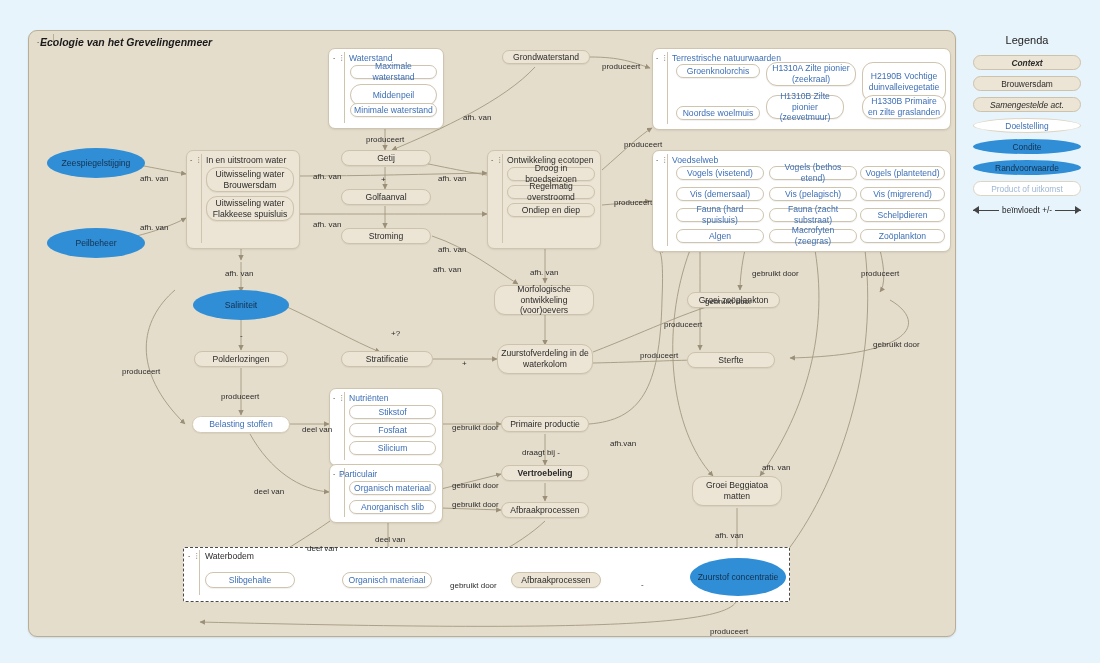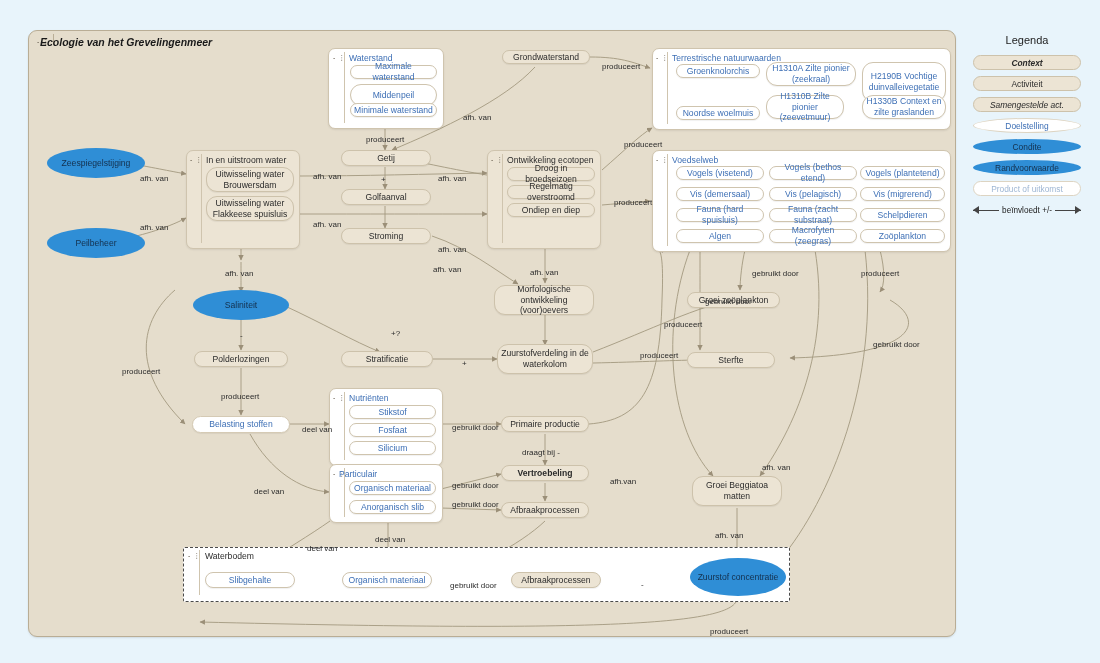--- a/index.html
+++ b/index.html
@@ -255,21 +255,21 @@
 
   <div class="group" style="left:652px;top:48px;width:297px;height:80px;"></div>
   <div class="collapse" style="left:656px;top:54px;">- ⋮</div>
   <div class="group-vbar" style="left:667px;top:52px;height:72px;"></div>
   <div class="group-title" style="left:672px;top:53px;">Terrestrische natuurwaarden</div>
   <div class="node blue-txt" style="left:676px;top:64px;width:84px;height:14px;">Groenknolorchis</div>
   <div class="node blue-txt" style="left:766px;top:62px;width:90px;height:24px;">H1310A Zilte pionier (zeekraal)</div>
   <div class="node blue-txt" style="left:862px;top:62px;width:84px;height:40px;">H2190B Vochtige duinvalleivegetatie</div>
   <div class="node blue-txt" style="left:676px;top:106px;width:84px;height:14px;">Noordse woelmuis</div>
   <div class="node blue-txt" style="left:766px;top:95px;width:78px;height:24px;">H1310B Zilte pionier (zeevetmuur)</div>
-  <div class="node blue-txt" style="left:862px;top:95px;width:84px;height:24px;">H1330B Context en zilte graslanden</div>
+  <div class="node blue-txt" style="left:862px;top:95px;width:84px;height:24px;">H1330B Primaire en zilte graslanden</div>
 
   <div class="group tan" style="left:186px;top:150px;width:112px;height:97px;"></div>
   <div class="collapse" style="left:190px;top:156px;">- ⋮</div>
   <div class="group-vbar" style="left:201px;top:154px;height:89px;"></div>
   <div class="group-title dark" style="left:206px;top:155px;">In en uitstroom water</div>
   <div class="node" style="left:206px;top:167px;width:88px;height:25px;">Uitwisseling water Brouwersdam</div>
   <div class="node" style="left:206px;top:196px;width:88px;height:25px;">Uitwisseling water Flakkeese spuisluis</div>
 
   <div class="group tan" style="left:487px;top:150px;width:112px;height:97px;"></div>
   <div class="collapse" style="left:491px;top:156px;">- ⋮</div>
@@ -366,38 +366,38 @@
       <div class="elabel" style="left: 664px; top: 320px;">produceert</div>
       <div class="elabel" style="left: 391px; top: 329px;">+?</div>
       <div class="elabel" style="left: 240px; top: 331px;">-</div>
       <div class="elabel" style="left: 640px; top: 351px;">produceert</div>
       <div class="elabel" style="left: 873px; top: 340px;">gebruikt door</div>
       <div class="elabel" style="left: 462px; top: 359px;">+</div>
       <div class="elabel" style="left: 122px; top: 367px;">produceert</div>
       <div class="elabel" style="left: 221px; top: 392px;">produceert</div>
       <div class="elabel" style="left: 452px; top: 423px;">gebruikt door</div>
       <div class="elabel" style="left: 302px; top: 425px;">deel van</div>
-      <div class="elabel" style="left: 610px; top: 439px; margin-top: 38px;">afh.van</div>
+      <div class="elabel" style="left: 610px; top: 439px;">afh.van</div>
       <div class="elabel" style="left: 522px; top: 448px;">draagt bij -</div>
       <div class="elabel" style="left: 762px; top: 463px;">afh. van</div>
       <div class="elabel" style="left: 452px; top: 481px;">gebruikt door</div>
       <div class="elabel" style="left: 254px; top: 487px;">deel van</div>
       <div class="elabel" style="left: 452px; top: 500px;">gebruikt door</div>
       <div class="elabel" style="left: 715px; top: 531px;">afh. van</div>
       <div class="elabel" style="left: 375px; top: 535px;">deel van</div>
       <div class="elabel" style="left: 307px; top: 544px;">deel van</div>
       <div class="elabel" style="left: 450px; top: 581px;">gebruikt door</div>
       <div class="elabel" style="left: 641px; top: 580px;">-</div>
       <div class="elabel" style="left: 710px; top: 627px;">produceert</div>
     </div>
 
   <div id="legend">
     <div class="legend-title">Legenda</div>
     <div class="lg-item lg-rect ital">Context</div>
-    <div class="lg-item lg-rect">Activiteit</div>
+    <div class="lg-item lg-rect">Brouwersdam</div>
     <div class="lg-item lg-rect ital2">Samengestelde act.</div>
     <div class="lg-item lg-ell white">Doelstelling</div>
     <div class="lg-item lg-ell blue">Condite</div>
     <div class="lg-item lg-ell blue">Randvoorwaarde</div>
     <div class="lg-item lg-ell outcome">Product of uitkomst</div>
     <div class="lg-arrow">
       <div class="line"></div>
         <div class="head-l"></div>
         <div class="head-r"></div>
       <div class="txt">beïnvloedt +/-</div>

